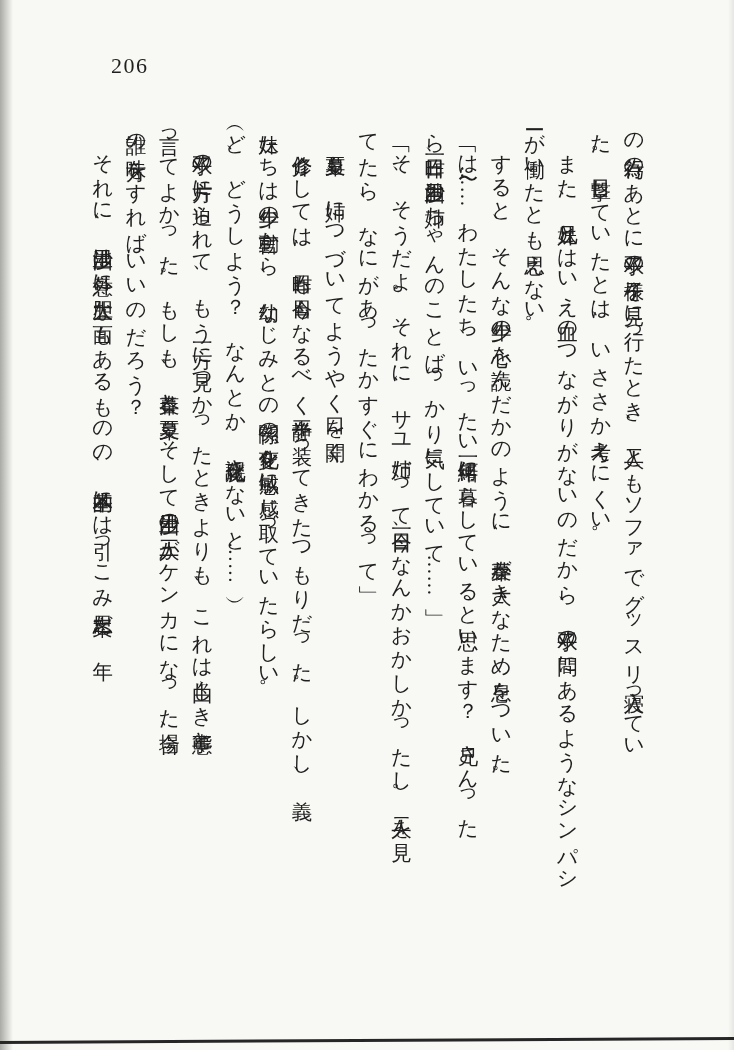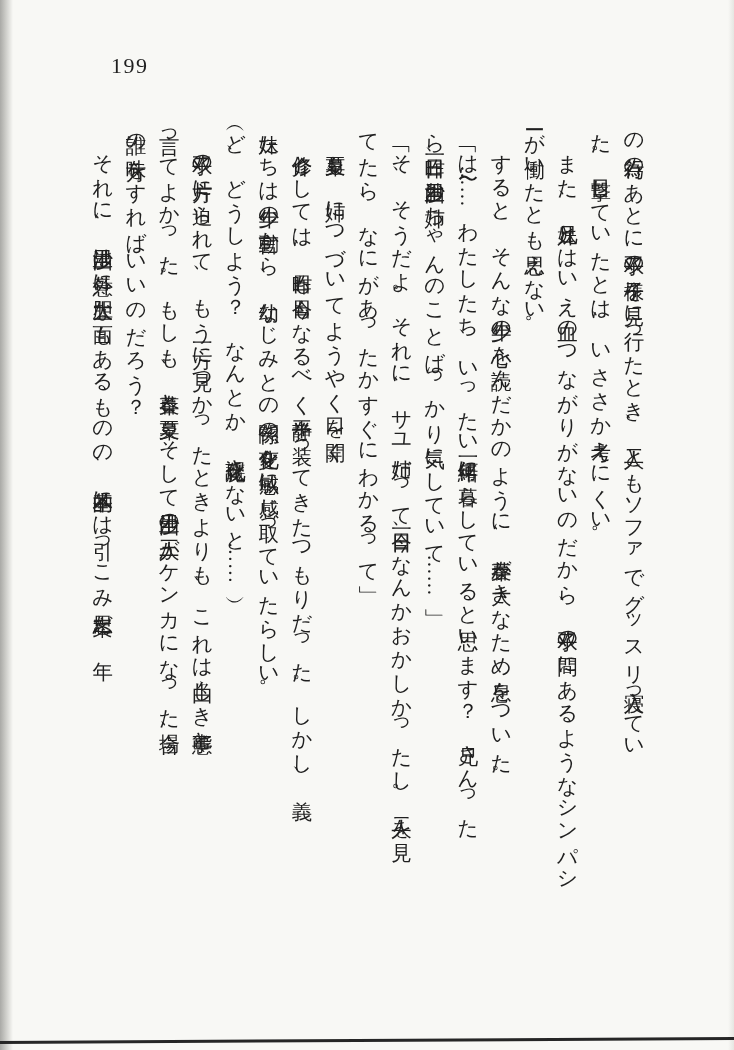--- a/index.html
+++ b/index.html
@@ -46,21 +46,21 @@
   .line{height:100%;}
   .line.ind{text-indent:21px;}
 </style>
 </head>
 <body>
 
 <div class="page">
   <div class="left-edge"></div>
   <div class="right-edge"></div>
 
-  <div class="page-number">199</div>
+  <div class="page-number">206</div>
 
   <div class="text-block">
     <div class="line">の行為のあとに双子の様子を見に行ったとき、二人ともソファでグッスリ寝入ってい</div>
     <div class="line">た。目撃していたとは、いささか考えにくい。</div>
     <div class="line ind">また、兄妹とはいえ血のつながりがないのだから、双子の間にあるようなシンパシ</div>
     <div class="line">ーが働いたとも思えない。</div>
     <div class="line ind">すると、そんな少年の心を読んだかのように、春菜が大きなため息をついた。</div>
     <div class="line ind">「は〜……わたしたち、いったい何年一緒に暮らしていると思います？　兄さんった</div>
     <div class="line">ら昨日一日、沙由里お姉ちゃんのことばっかり気にしていて……」</div>
     <div class="line ind">「そ、そうだよ。それに、サユ姉だって今日一日、なんかおかしかったし。二人を見</div>

